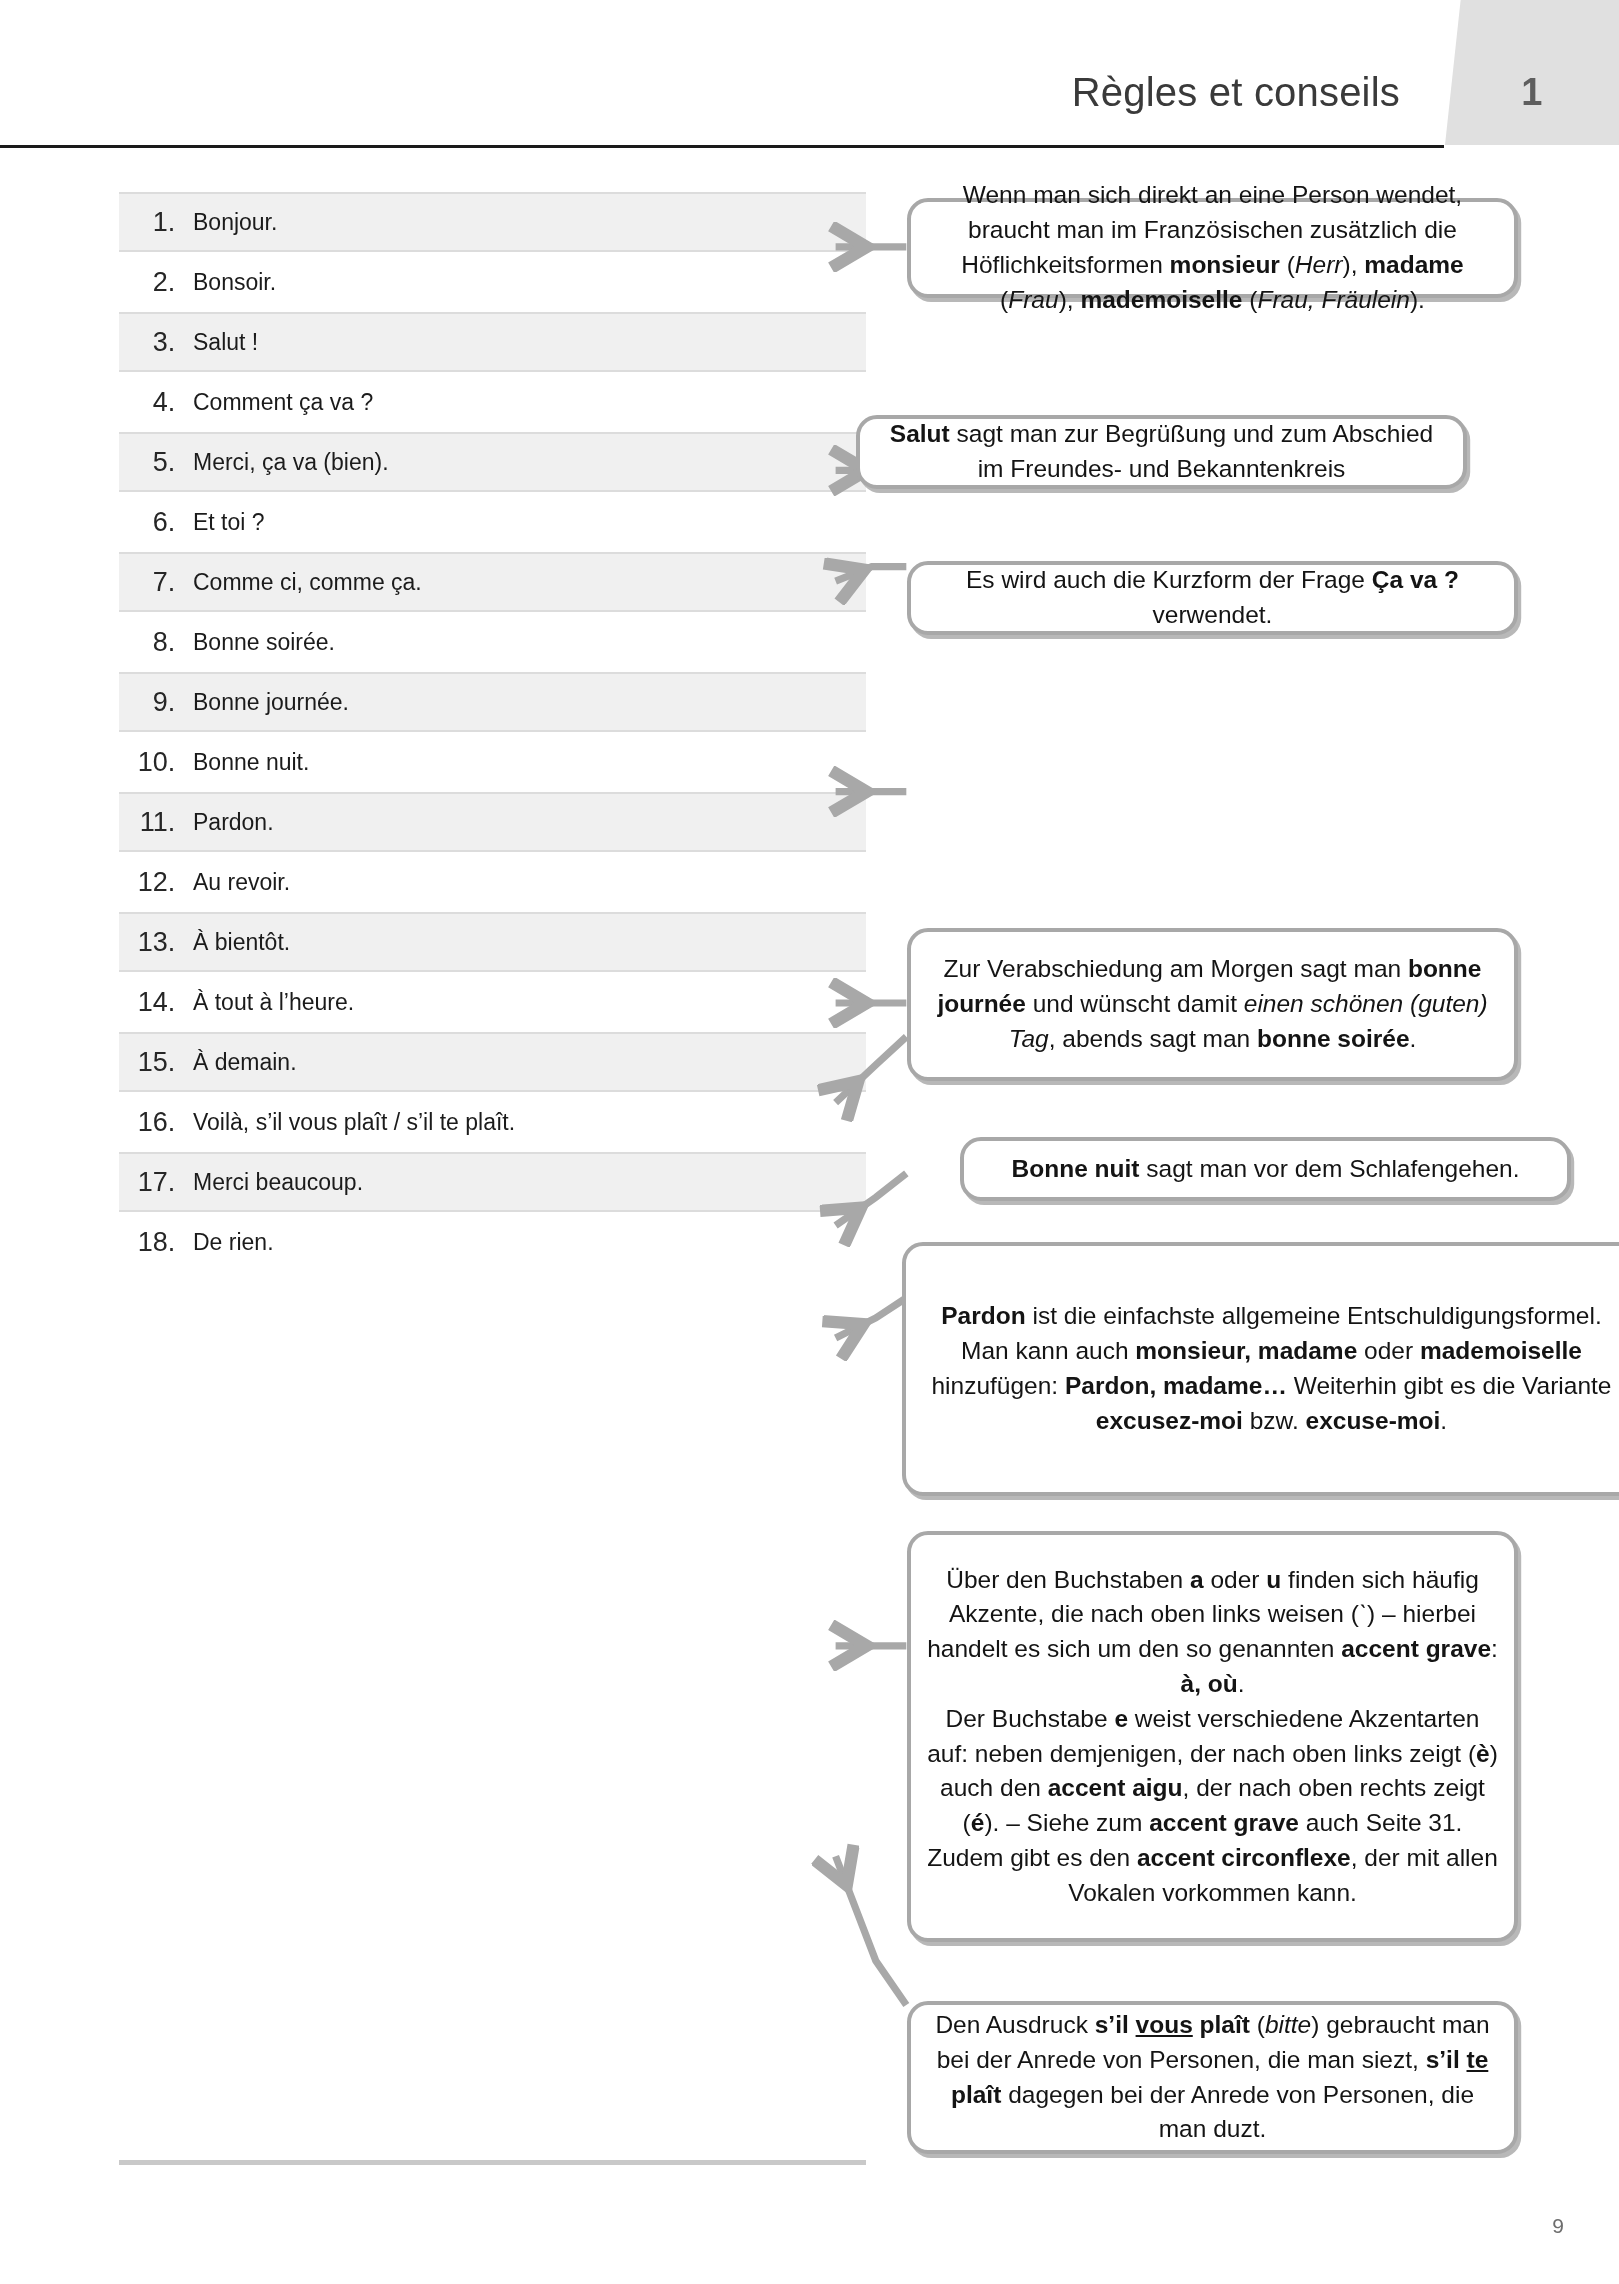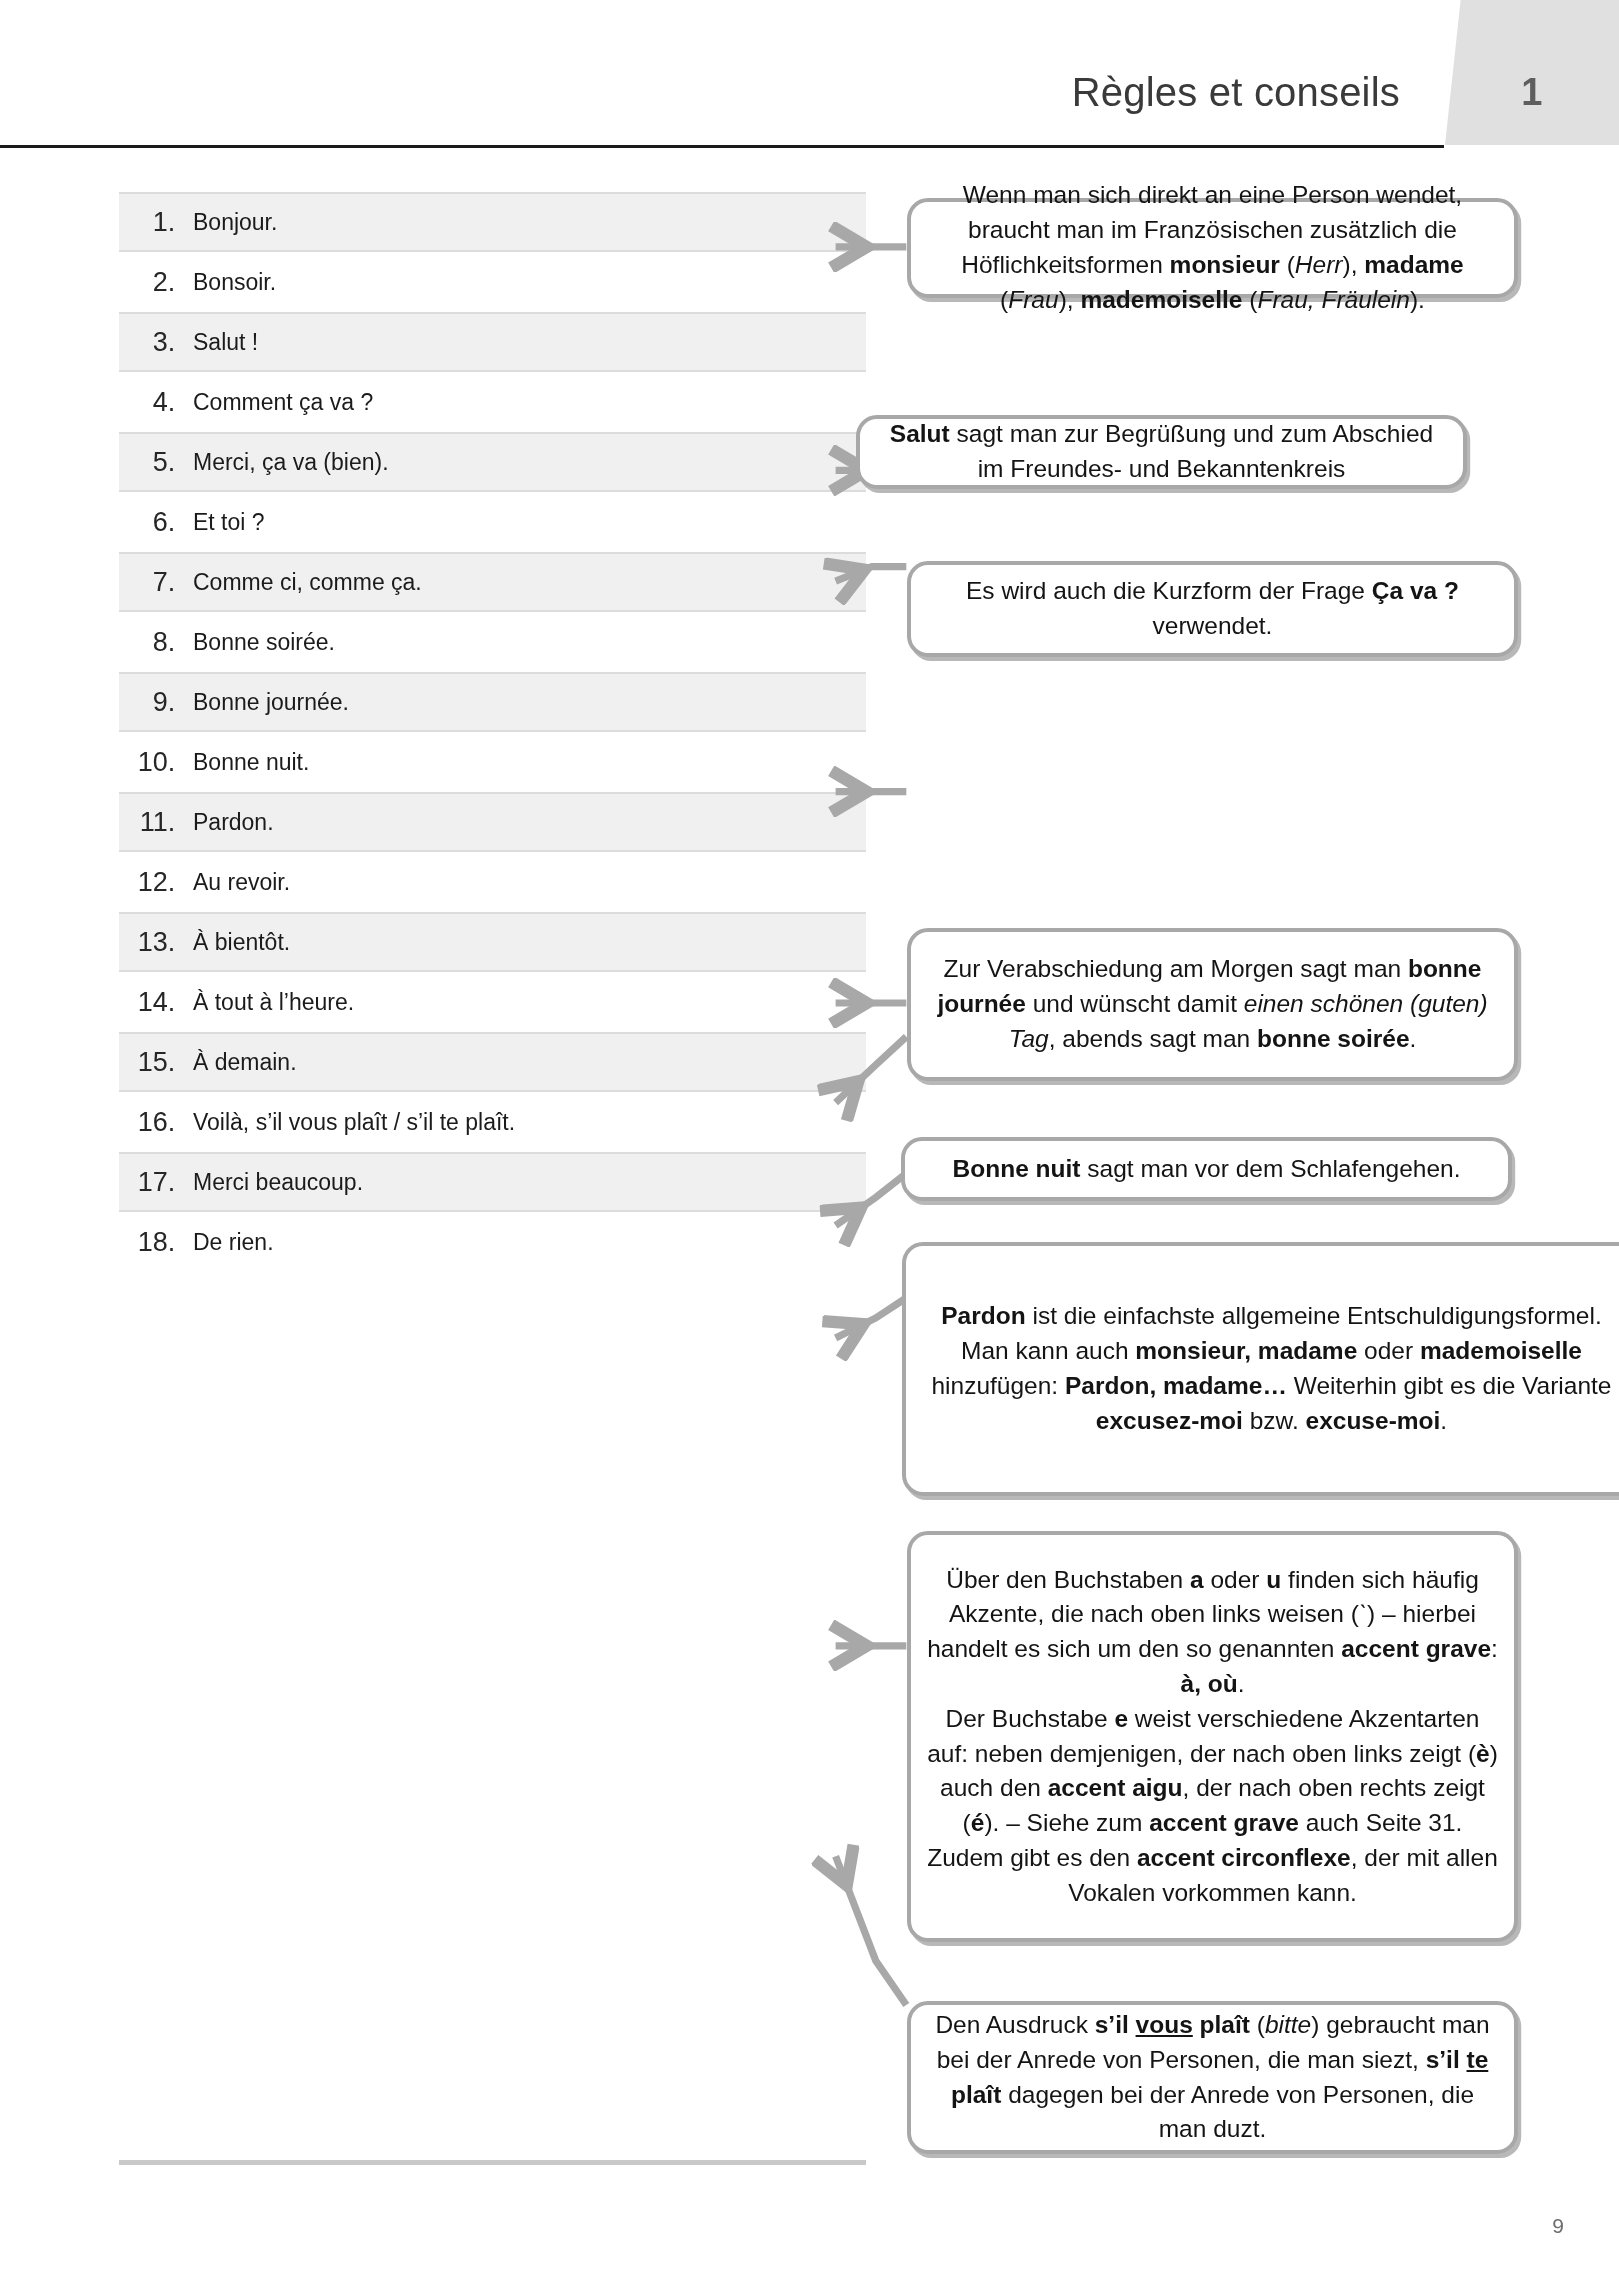--- a/index.html
+++ b/index.html
@@ -249,30 +249,30 @@
   </svg>
 
   <div class="callout" style="left:907px; top:198px; width:611px; height:100px;">
     <span>Wenn man sich direkt an eine Person wendet, braucht man im Französischen zusätzlich die Höflichkeitsformen <b>monsieur</b> (<i>Herr</i>), <b>madame</b> (<i>Frau</i>), <b>mademoiselle</b> (<i>Frau, Fräulein</i>).</span>
   </div>
 
   <div class="callout" style="left:856px; top:415px; width:611px; height:74px;">
     <span><b>Salut</b> sagt man zur Begrüßung und zum Abschied im Freundes- und Bekanntenkreis</span>
   </div>
 
-  <div class="callout" style="left:907px; top:561px; width:611px; height:96px;">
+  <div class="callout" style="left:907px; top:561px; width:611px; height:74px;">
     <span>Es wird auch die Kurzform der Frage <b>Ça va ?</b> verwendet.</span>
   </div>
 
 
   <div class="callout" style="left:907px; top:928px; width:611px; height:153px;">
     <span>Zur Verabschiedung am Morgen sagt man <b>bonne journée</b> und wünscht damit <i>einen schönen (guten) Tag</i>, abends sagt man <b>bonne soirée</b>.</span>
   </div>
 
-  <div class="callout" style="left:901px; top:1137px; width:611px; height:64px;">
+  <div class="callout" style="left:960px; top:1137px; width:611px; height:64px;">
     <span><b>Bonne nuit</b> sagt man vor dem Schlafengehen.</span>
   </div>
 
   <div class="callout" style="left:902px; top:1242px; width:739px; height:254px;">
     <span><b>Pardon</b> ist die einfachste allgemeine Entschuldigungsformel. Man kann auch <b>monsieur, madame</b> oder <b>mademoiselle</b> hinzufügen: <b>Pardon, madame…</b> Weiterhin gibt es die Variante <b>excusez-moi</b> bzw. <b>excuse-moi</b>.</span>
   </div>
 
   <div class="callout" style="left:907px; top:1531px; width:611px; height:411px;">
     <span>Über den Buchstaben <b>a</b> oder <b>u</b> finden sich häufig Akzente, die nach oben links weisen (ˋ) – hierbei handelt es sich um den so genannten <b>accent grave</b>: <b>à, où</b>.<br>Der Buchstabe <b>e</b> weist verschiedene Akzentarten auf: neben demjenigen, der nach oben links zeigt (<b>è</b>) auch den <b>accent aigu</b>, der nach oben rechts zeigt (<b>é</b>). – Siehe zum <b>accent grave</b> auch Seite 31. Zudem gibt es den <b>accent circonflexe</b>, der mit allen Vokalen vorkommen kann.</span>
   </div>

